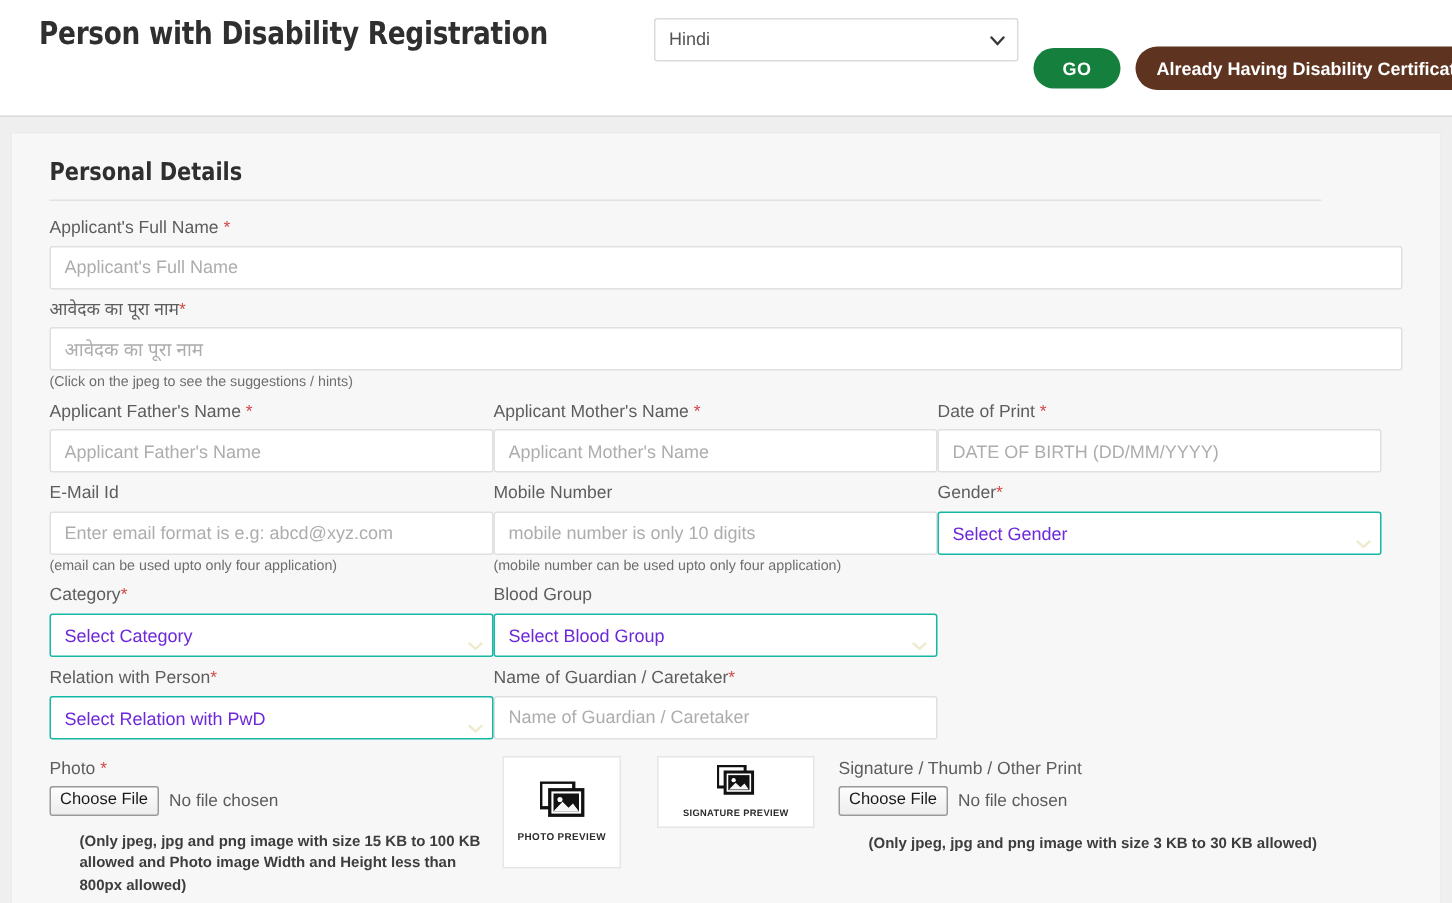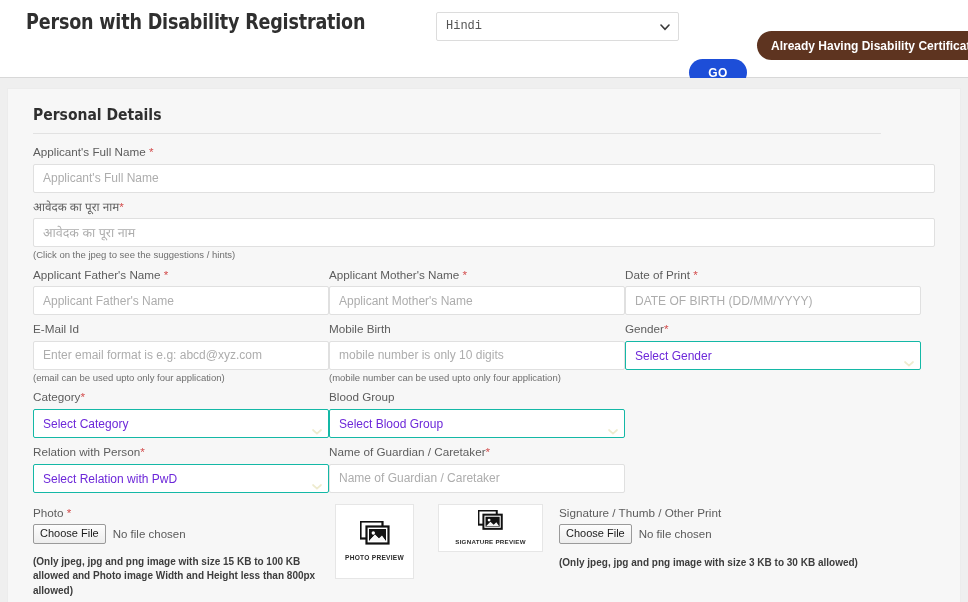--- a/index.html
+++ b/index.html
@@ -43,50 +43,49 @@
     line-height:1.2;
   }
   .req { color:#d24a4a; }
   .lang-select-wrap { position:relative; }
   .lang-select {
     width:243px; height:29px;
     border:1px solid #dcdcdc;
     border-radius:2px;
     background:#fff;
     padding:0 26px 0 9px;
-    font-family:Liberation Mono, monospace;
+    font-family:Liberation Sans, sans-serif;
     font-size:12px;
     color:#545454;
     appearance:none; -webkit-appearance:none; -moz-appearance:none;
     outline:none;
     line-height:27px;
   }
   .chev-dark {
     position:absolute;
     right:10px; top:50%;
     margin-top:-3px;
     width:9px; height:9px;
     pointer-events:none;
   }
   .chev-dark svg { display:block; }
   .btn-go {
     position:absolute;
     left:689px; top:32px;
     width:58px; height:27px;
     border-radius:14px;
-    background:#1d4ed8;
+    background:#15803d;
     color:#ffffff;
     font-size:12px;
     font-weight:bold;
     border:none;
     letter-spacing:0.4px;
     cursor:pointer;
     font-family:"Liberation Sans",sans-serif;
     padding:0;
-    margin-top:27px;
   }
   .btn-cert {
     position:absolute;
     left:757px; top:31px;
     height:29px;
     padding:0 14px;
     border-radius:15px;
     background:#5e3420;
     color:#ffffff;
     font-size:12px;
@@ -218,20 +217,21 @@
     margin-left:7px;
     white-space:nowrap;
   }
   .note {
     font-size:10px;
     font-weight:bold;
     color:#3d3d3d;
     line-height:1.45;
     margin-top:11px;
     max-width:290px;
+    margin-left:20px;
   }
   .note-sign { max-width:320px; margin-top:12px; }
 
   .prev-box {
     background:#ffffff;
     border:1px solid #e6e6e6;
     display:flex;
     flex-direction:column;
     align-items:center;
     justify-content:center;
@@ -320,21 +320,21 @@
       <div class="row">
         <div class="col-3 fg">
           <label class="lbl">
             <span>E-Mail Id</span>
           </label>
           <input class="inp" type="text" placeholder="Enter email format is e.g: abcd@xyz.com" style="">
           <span class="hint">(email can be used upto only four application)</span>
         </div>
         <div class="col-3 fg">
           <label class="lbl">
-            <span>Mobile Birth</span>
+            <span>Mobile Number</span>
           </label>
           <input class="inp" type="text" placeholder="mobile number is only 10 digits" style="">
           <span class="hint">(mobile number can be used upto only four application)</span>
         </div>
         <div class="col-3 fg">
           <label class="lbl">
             <span>Gender</span><span class="req">*</span>
           </label>
           <div class="sel-wrap">
             <select class="sel">

